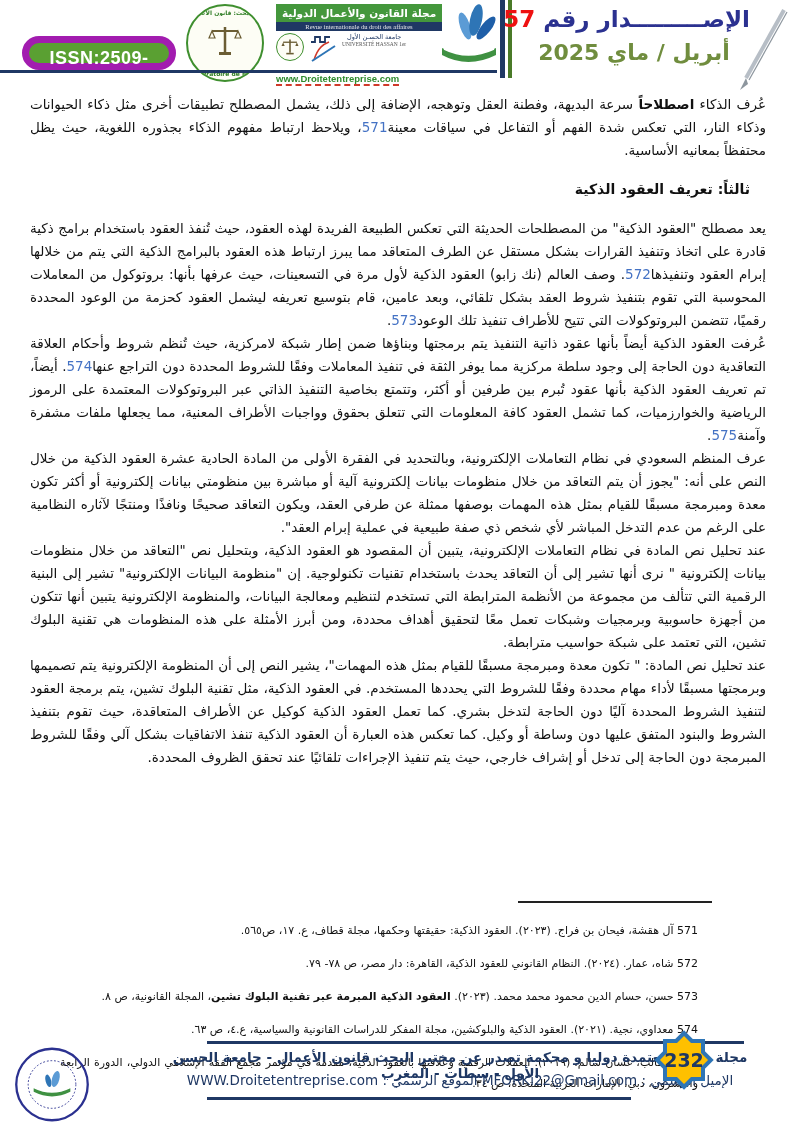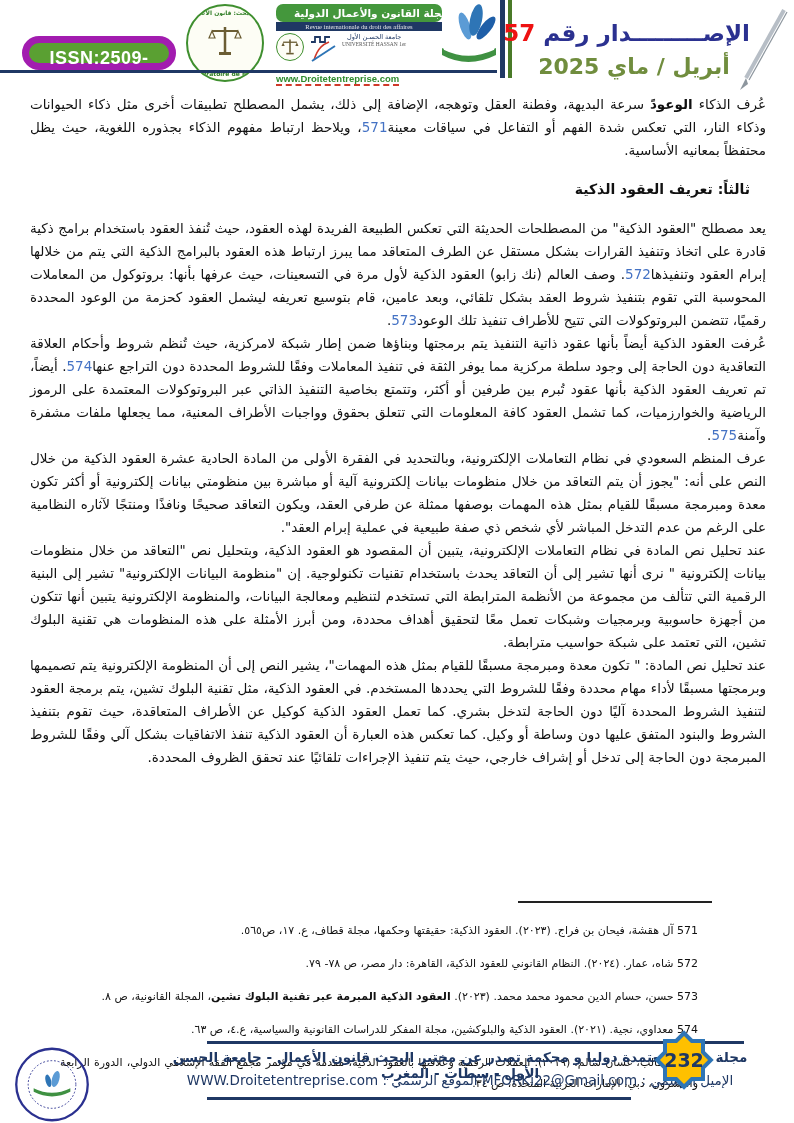--- a/index.html
+++ b/index.html
@@ -20,41 +20,41 @@
   .seal-lg {
     position:absolute; left:186px; top:4px; width:78px; height:78px;
     border:2px solid #3f8f2f; border-radius:50%; background:#fdfdf5;
     display:flex; flex-direction:column; align-items:center; justify-content:space-between;
     padding:3px 2px; overflow:hidden;
   }
   .seal-txt { font-size:6px; color:#2f7d25; font-weight:bold; text-align:center; white-space:nowrap; overflow:hidden; max-width:70px; }
   .center-block { position:absolute; left:276px; top:4px; width:166px; }
   .banner-green {
     background:#44973c; color:#fff; font-weight:bold; font-size:10.5px;
-    text-align:right; padding:3px 18px; border-radius:7px; white-space:nowrap;
+    text-align:right; padding:3px 6px; border-radius:0; white-space:nowrap;
   }
   .banner-navy {
     background:#1f3864; color:#e8e8e8; font-size:6.5px; text-align:center;
     padding:1px 0; font-family:"Liberation Serif", serif; white-space:nowrap;
   }
   .logo-row { display:flex; gap:4px; margin-top:2px; height:34px; }
   .seal-sm {
     width:28px; height:28px; border:1.5px solid #3f8f2f; border-radius:50%;
     background:#fdfdf5; display:flex; align-items:center; justify-content:center; flex:none;
   }
   .univ-txt { font-size:6.5px; color:#1f3864; text-align:center; line-height:1.3; }
   .univ-txt .fr { font-size:5.5px; color:#555; font-family:"Liberation Serif", serif; }
   .site-link {
     display:inline-block; margin-top:1px; color:#2e8b2e; font-weight:bold; font-size:9.5px;
     border-bottom:2px dashed #d03a2a; font-family:"Liberation Sans", sans-serif;
   }
   .hrule { position:absolute; left:0; top:70px; width:497px; height:3px; background:#1f3864; }
   .vbar-navy { position:absolute; left:500px; top:0; width:5px; height:78px; background:#1f3864; }
   .vbar-green { position:absolute; left:508px; top:0; width:4px; height:78px; background:#4a7a28; }
-  .right-sec { position:absolute; left:518px; top:20px; width:232px; text-align:center; direction:rtl; }
+  .right-sec { position:absolute; left:518px; top:6px; width:232px; text-align:center; direction:rtl; }
   .issue-line { font-size:23px; font-weight:bold; color:#2b3190; white-space:nowrap; }
   .issue-num { color:#ee1111; }
   .date-line { margin-top:8px; font-size:22px; font-weight:bold; color:#708d3e; white-space:nowrap; }
   .bird-logo { position:absolute; left:438px; top:4px; }
   .pen { position:absolute; right:2px; top:4px; }
   
   .bodytext {
     position:absolute; top:93px; right:28px; left:30px;
     direction:rtl; text-align:justify;
     font-size:13.5px; line-height:23px; color:#111;
@@ -162,21 +162,21 @@
       <svg width="58" height="88" viewBox="0 0 58 88">
         <line x1="50" y1="6" x2="12" y2="74" stroke="#b7bec6" stroke-width="4"></line>
         <line x1="53" y1="8" x2="15" y2="76" stroke="#8d969e" stroke-width="1.2"></line>
         <path d="M12,74 L6,86 L14,80 Z" fill="#8d969e"></path>
       </svg>
     </span>
   </header>
 
   <main class="bodytext" dir="rtl">
 
-    <p><span>عُرف الذكاء </span><span class="b">الوعودً</span><span> سرعة البديهة، وفطنة العقل وتوهجه، الإضافة إلى ذلك، يشمل المصطلح تطبيقات أخرى مثل ذكاء الحيوانات وذكاء النار، التي تعكس شدة الفهم أو التفاعل في سياقات معينة</span><span class="ref">571</span><span>، ويلاحظ ارتباط مفهوم الذكاء بجذوره اللغوية، حيث يظل محتفظاً بمعانيه الأساسية.</span></p>
+    <p><span>عُرف الذكاء </span><span class="b">اصطلاحاً</span><span> سرعة البديهة، وفطنة العقل وتوهجه، الإضافة إلى ذلك، يشمل المصطلح تطبيقات أخرى مثل ذكاء الحيوانات وذكاء النار، التي تعكس شدة الفهم أو التفاعل في سياقات معينة</span><span class="ref">571</span><span>، ويلاحظ ارتباط مفهوم الذكاء بجذوره اللغوية، حيث يظل محتفظاً بمعانيه الأساسية.</span></p>
 
     <h3>ثالثاً: تعريف العقود الذكية</h3>
 
     <p><span>يعد مصطلح "العقود الذكية" من المصطلحات الحديثة التي تعكس الطبيعة الفريدة لهذه العقود، حيث تُنفذ العقود باستخدام برامج ذكية قادرة على اتخاذ وتنفيذ القرارات بشكل مستقل عن الطرف المتعاقد مما يبرز ارتباط هذه العقود بالبرامج الذكية التي يتم من خلالها إبرام العقود وتنفيذها</span><span class="ref">572</span><span>. وصف العالم (نك زابو) العقود الذكية لأول مرة في التسعينات، حيث عرفها بأنها: بروتوكول من المعاملات المحوسبة التي تقوم بتنفيذ شروط العقد بشكل تلقائي، وبعد عامين، قام بتوسيع تعريفه ليشمل العقود كحزمة من الوعود المحددة رقميًا، تتضمن البروتوكولات التي تتيح للأطراف تنفيذ تلك الوعود</span><span class="ref">573</span><span>.</span></p>
 
     <p><span>عُرفت العقود الذكية أيضاً بأنها عقود ذاتية التنفيذ يتم برمجتها وبناؤها ضمن إطار شبكة لامركزية، حيث تُنظم شروط وأحكام العلاقة التعاقدية دون الحاجة إلى وجود سلطة مركزية مما يوفر الثقة في تنفيذ المعاملات وفقًا للشروط المحددة دون التراجع عنها</span><span class="ref">574</span><span>. أيضاً، تم تعريف العقود الذكية بأنها عقود تُبرم بين طرفين أو أكثر، وتتمتع بخاصية التنفيذ الذاتي عبر البروتوكولات المعتمدة على الرموز الرياضية والخوارزميات، كما تشمل العقود كافة المعلومات التي تتعلق بحقوق وواجبات الأطراف المعنية، مما يجعلها ملفات مشفرة وآمنة</span><span class="ref">575</span><span>.</span></p>
 
     <p>عرف المنظم السعودي في نظام التعاملات الإلكترونية، وبالتحديد في الفقرة الأولى من المادة الحادية عشرة العقود الذكية من خلال النص على أنه: "يجوز أن يتم التعاقد من خلال منظومات بيانات إلكترونية آلية أو مباشرة بين منظومتي بيانات إلكترونية أو أكثر تكون معدة ومبرمجة مسبقًا للقيام بمثل هذه المهمات بوصفها ممثلة عن طرفي العقد، ويكون التعاقد صحيحًا ونافذًا ومنتجًا لآثاره النظامية على الرغم من عدم التدخل المباشر لأي شخص ذي صفة طبيعية في عملية إبرام العقد".</p>
 
     <p>عند تحليل نص المادة في نظام التعاملات الإلكترونية، يتبين أن المقصود هو العقود الذكية، وبتحليل نص "التعاقد من خلال منظومات بيانات إلكترونية " نرى أنها تشير إلى أن التعاقد يحدث باستخدام تقنيات تكنولوجية. إن "منظومة البيانات الإلكترونية" تشير إلى البنية الرقمية التي تتألف من مجموعة من الأنظمة المترابطة التي تستخدم لتنظيم ومعالجة البيانات، والمنظومة الإلكترونية يتبين أنها تتكون من أجهزة حاسوبية وبرمجيات وشبكات تعمل معًا لتحقيق أهداف محددة، ومن أبرز الأمثلة على هذه المنظومات هي تقنية البلوك تشين، التي تعتمد على شبكة حواسيب مترابطة.</p>

